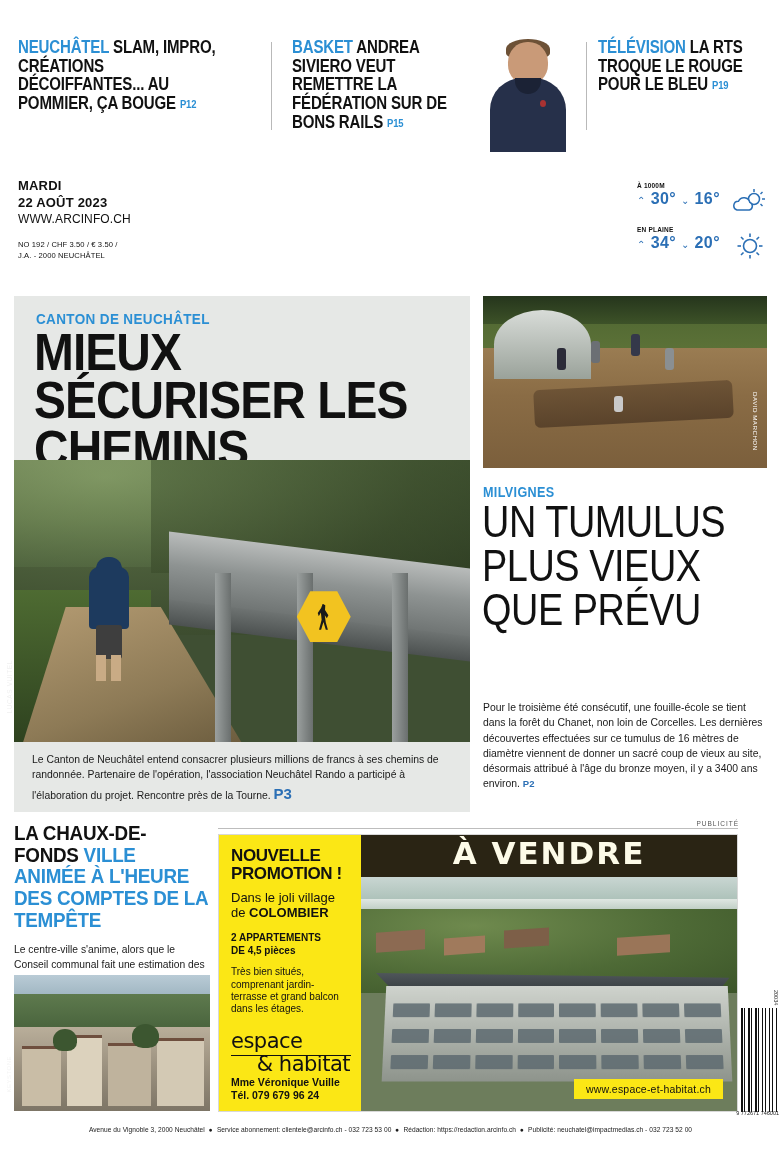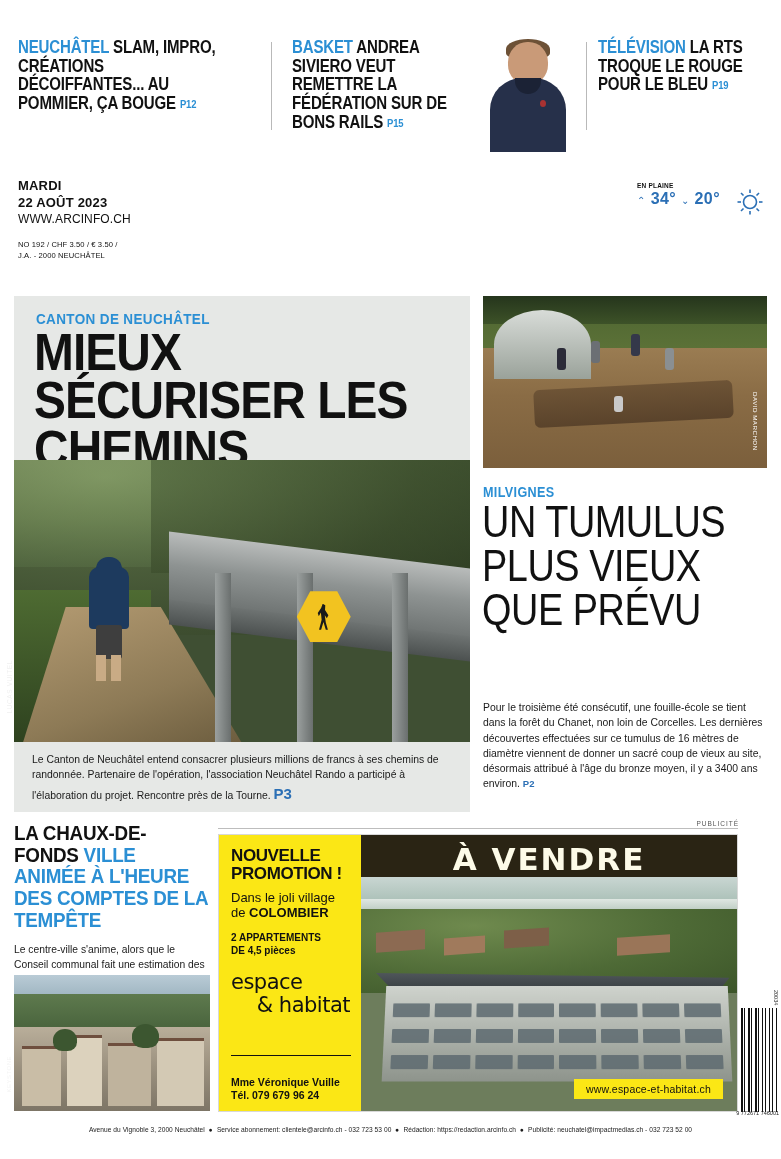--- a/index.html
+++ b/index.html
@@ -316,21 +316,21 @@
   }
   .ad-brand .b2 { display: block; text-align: right; margin-top: 2px; }
   .ad-contact {
     position: absolute; left: 12px; right: 10px; bottom: 9px;
     border-top: 1.5px solid #111; padding-top: 20px;
     font-size: 10.5px; font-weight: 700; line-height: 1.26; color: #111;
   }
   .ad-photo { flex: 1; position: relative; overflow: hidden; background: #6d7d5c; }
   .ad-band {
     position: absolute; left: 0; top: 0; width: 100%; height: 42px;
-    background: #2a2414; display: flex; align-items: flex-end; justify-content: center;
+    background: #2a2414; display: flex; align-items: flex-start; justify-content: center;
   }
   .ad-band span {
     font-size: 31px; font-weight: 700; color: #fdfbe8; letter-spacing: 2px;
     font-family: "DejaVu Sans", sans-serif;
   }
   .adp-sky{position:absolute;left:0;top:42px;width:100%;height:26px;
     background:linear-gradient(180deg,#c9d6d2,#a9bfb6);}
   .adp-lake{position:absolute;left:0;top:64px;width:100%;height:14px;
     background:linear-gradient(180deg,#dfe7e2,#b5c6bb);}
   .adp-trees{position:absolute;left:0;top:74px;width:100%;height:84px;
@@ -419,20 +419,37 @@
       <div class="mast-date">22 AOÛT 2023</div>
       <div class="mast-url">WWW.ARCINFO.CH</div>
       <div class="mast-small">NO 192 / CHF 3.50 / € 3.50 /</div>
       <div class="mast-small" style="margin-top:0">J.A. - 2000 NEUCHÂTEL</div>
     </div>
 
 
 
     <div class="weather">
 
+      <div class="wx-row">
+        <div class="wx-label">À 1000M</div>
+        <div class="wx-temps">
+          <span class="car">⌃</span> <span>30°</span>
+          <span class="car">⌄</span> <span>16°</span>
+        </div>
+        <svg class="wx-icon" viewBox="0 0 34 28">
+          <g stroke="#2b6fb5" stroke-width="1.5" fill="none">
+            <circle cx="21" cy="11" r="5.5"></circle>
+            <line x1="21" y1="1" x2="21" y2="4"></line>
+              <line x1="29.5" y1="4" x2="27.5" y2="6"></line>
+            <line x1="32" y1="11" x2="29" y2="11"></line>
+              <line x1="29.5" y1="18" x2="27.5" y2="16"></line>
+            <path d="M4 22 a4.5 4.5 0 0 1 1.5 -8.8 a6 6 0 0 1 11.3 1.2 a4 4 0 0 1 -0.5 7.6 z" fill="#fff"></path>
+          </g>
+        </svg>
+      </div>
 
       <div class="wx-row">
         <div class="wx-label">EN PLAINE</div>
         <div class="wx-temps">
           <span class="car">⌃</span> <span>34°</span>
           <span class="car">⌄</span> <span>20°</span>
         </div>
         <svg class="wx-icon" viewBox="0 0 34 28">
           <g stroke="#2b6fb5" stroke-width="1.6" fill="none">
             <circle cx="17" cy="14" r="6.5"></circle>
@@ -530,20 +547,21 @@
   <div class="pub-rule"></div>
   <div class="pub-label">PUBLICITÉ</div>
 
   <div class="ad">
 
     <div class="ad-yellow">
       <div class="ad-h1">NOUVELLE PROMOTION !</div>
       <div class="ad-h2"><span>Dans le joli village de </span><b>COLOMBIER</b></div>
       <div class="ad-h3">2 APPARTEMENTS</div>
       <div class="ad-h3" style="margin-top:0">DE 4,5 pièces</div>
+      <div class="ad-p">Très bien situés, comprenant jardin-terrasse et grand balcon dans les étages.</div>
       <div class="ad-brand">
         <span>espace</span>
         <span class="b2">&amp; habitat</span>
       </div>
       <div class="ad-contact">
         <div>Mme Véronique Vuille</div>
         <div>Tél. 079 679 96 24</div>
       </div>
     </div>
 

